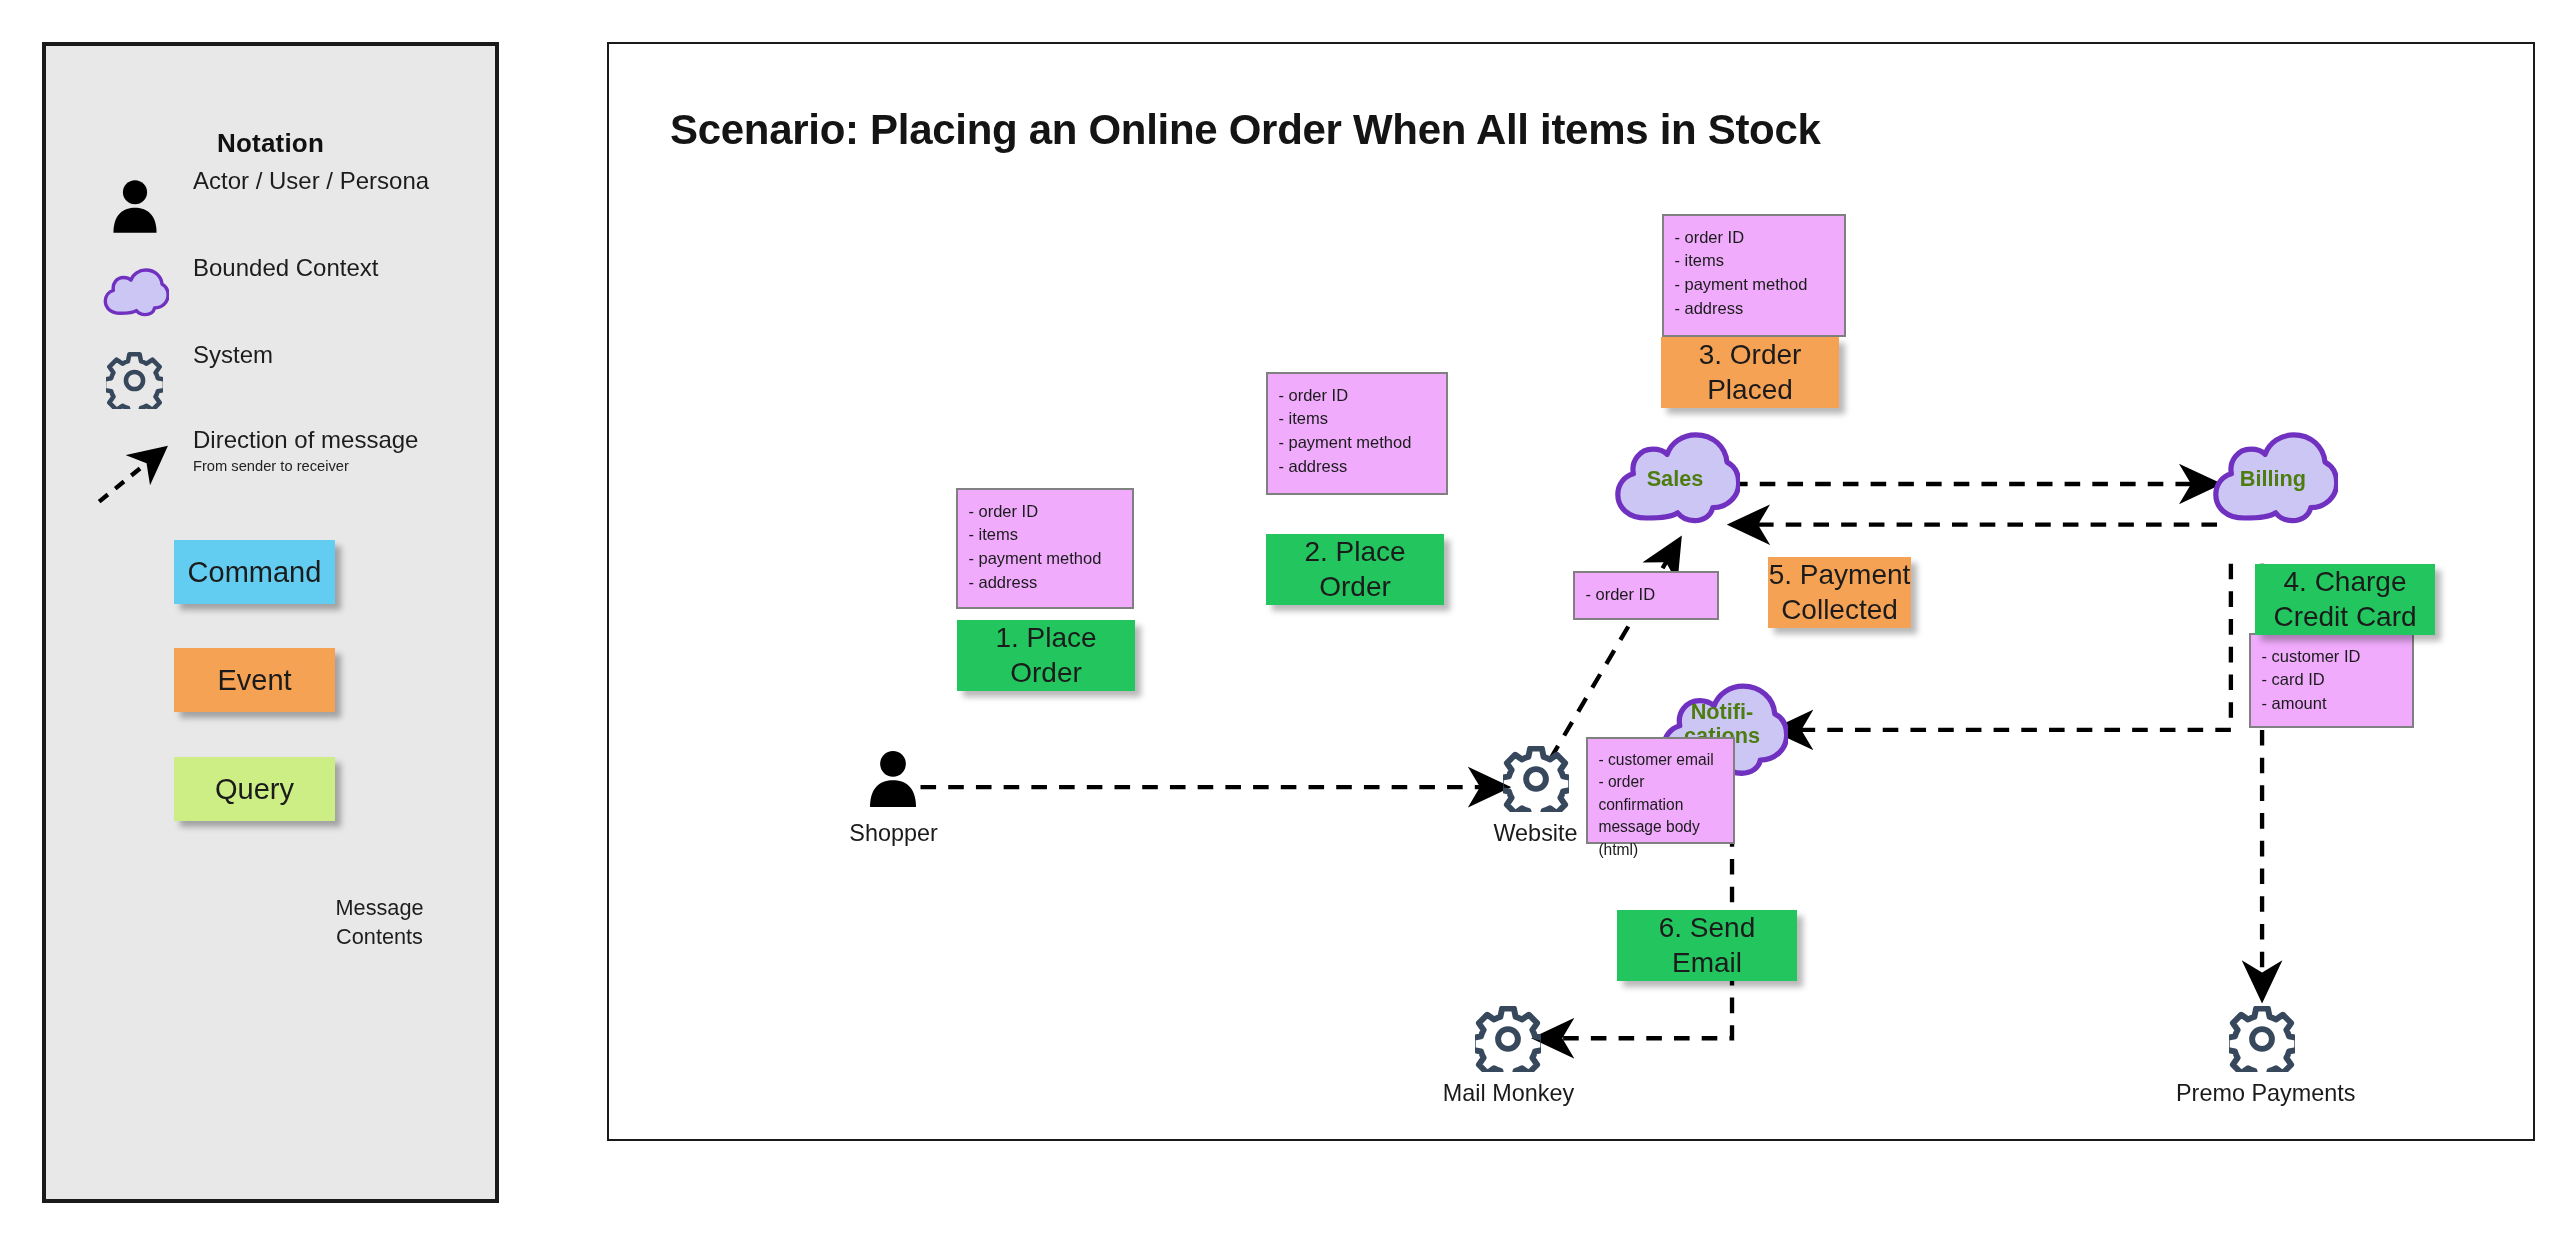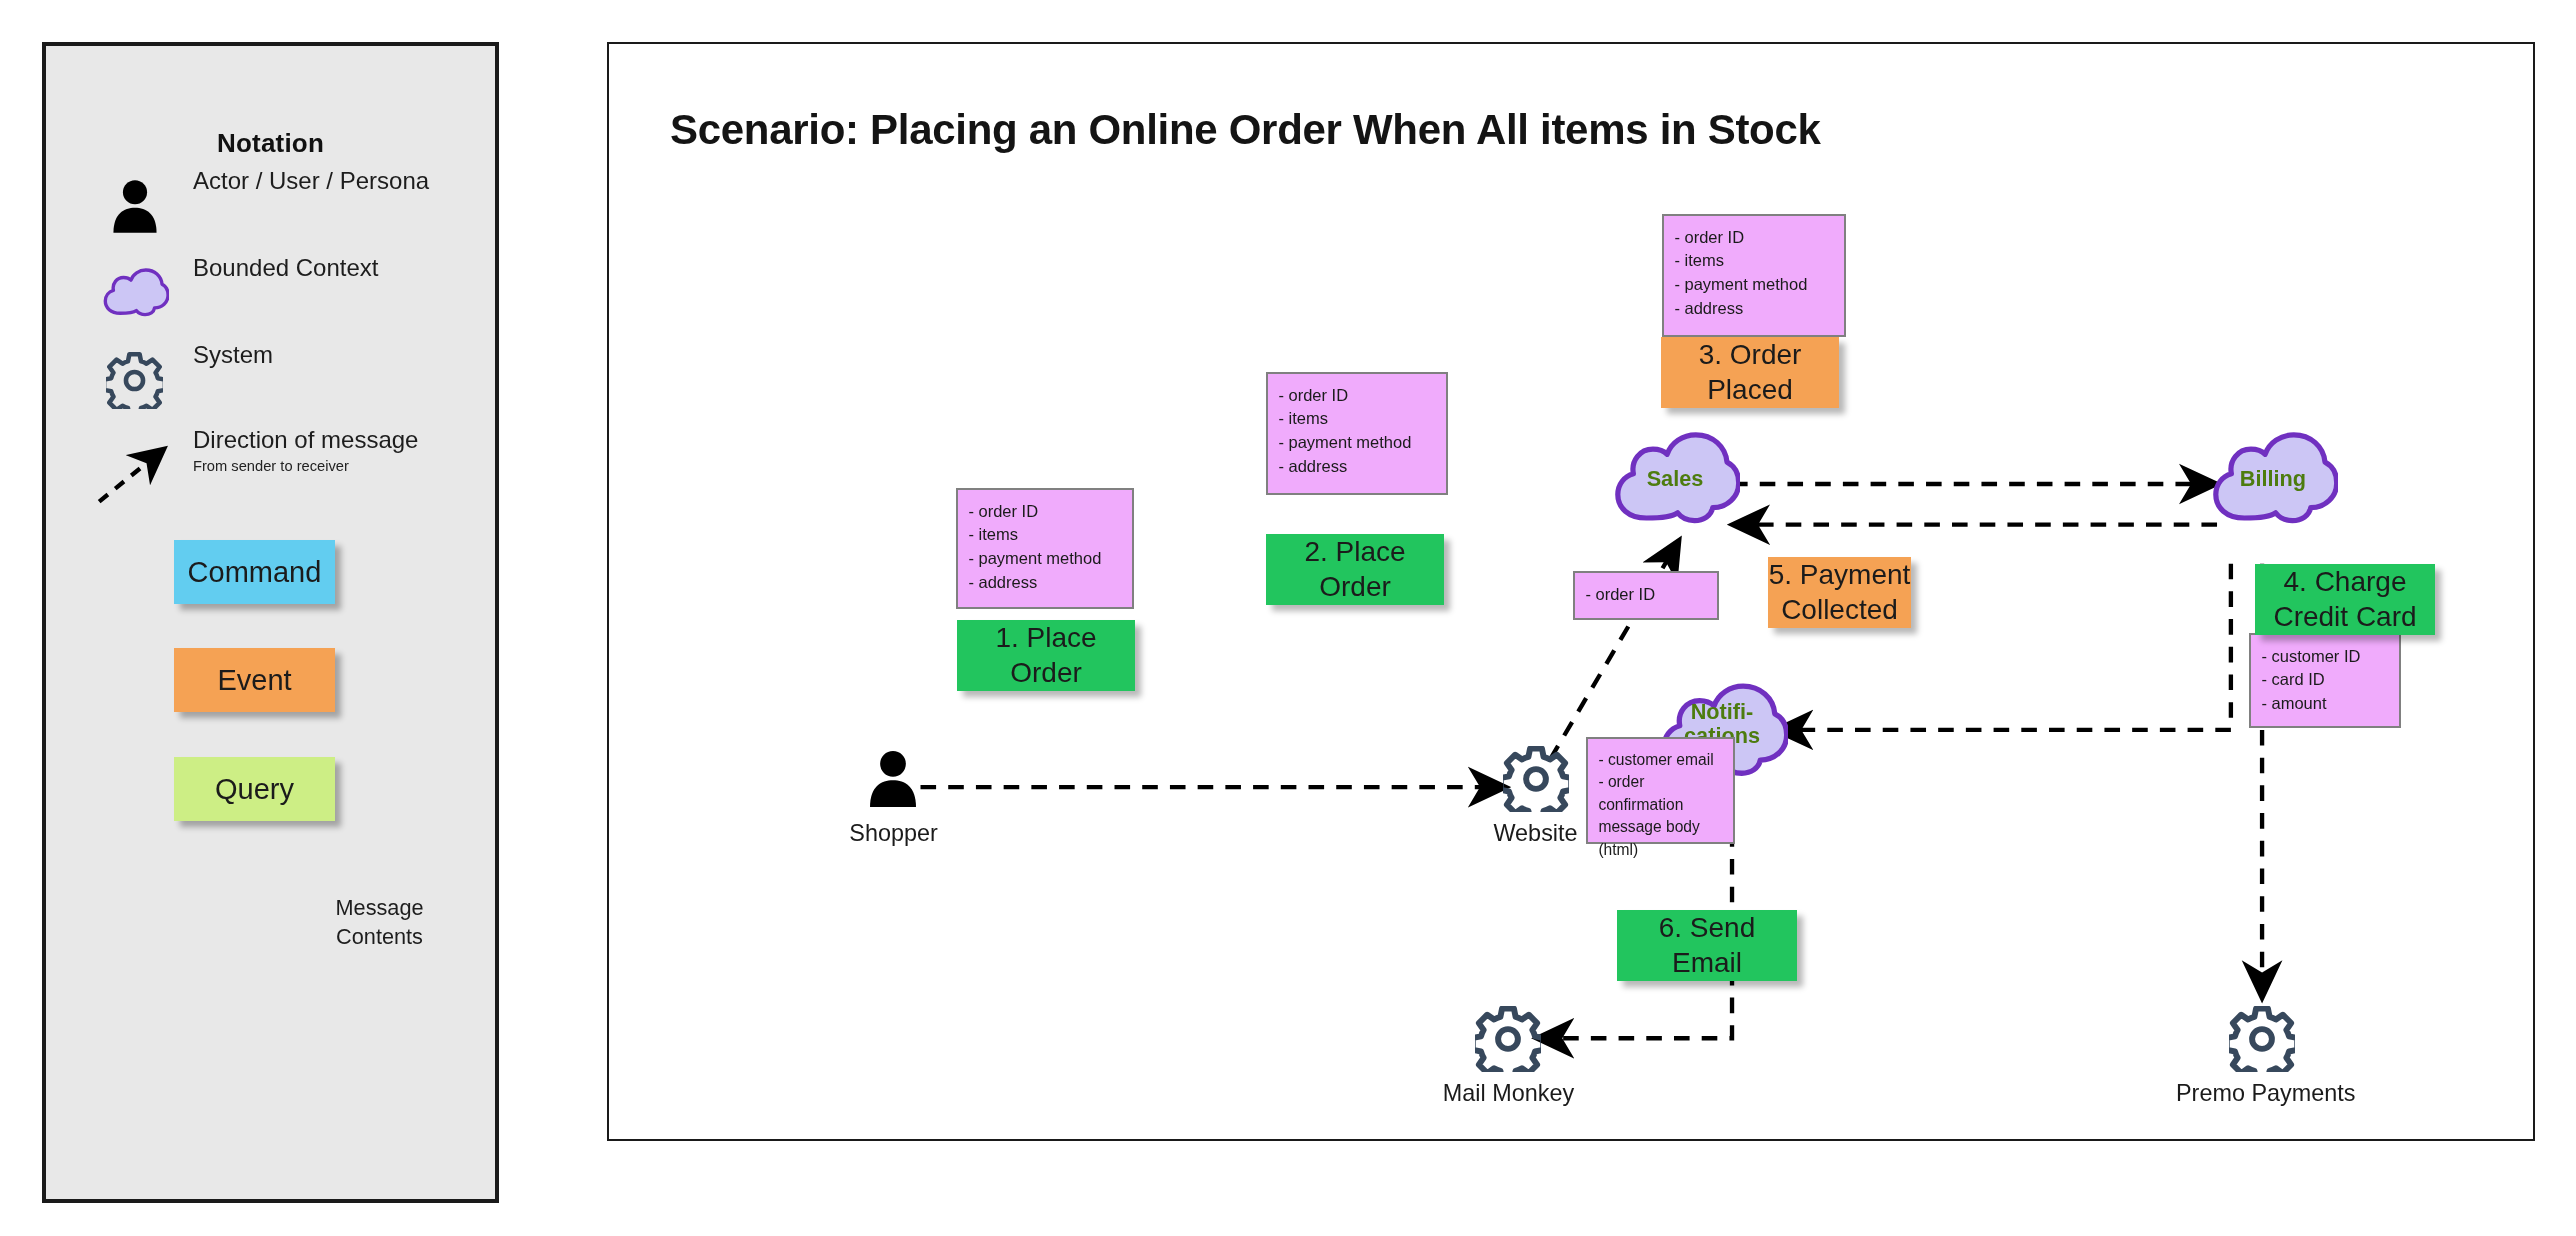--- a/index.html
+++ b/index.html
@@ -385,21 +385,21 @@
 - payment method
 - address</div>
 
       <div class="note" style="left:1053px; top:170px; width:184px; height:123px;">- order ID
 - items
 - payment method
 - address</div>
 
       <div class="note" style="left:964px; top:527px; width:146px; height:49px;">- order ID</div>
 
-      <div class="note" style="left:1640px; top:589px; width:152px; height:95px;">- customer ID
+      <div class="note" style="left:1640px; top:589px; width:165px; height:95px;">- customer ID
 - card ID
 - amount</div>
 
       <div class="note" style="left:977px; top:693px; width:149px; height:107px; font-size:15.6px;">- customer email
 - order confirmation
 message body
 (html)</div>
 
       <div class="sticky cmd" style="left:348px; top:576px; width:178px; height:71px;">1. Place
 Order</div>

